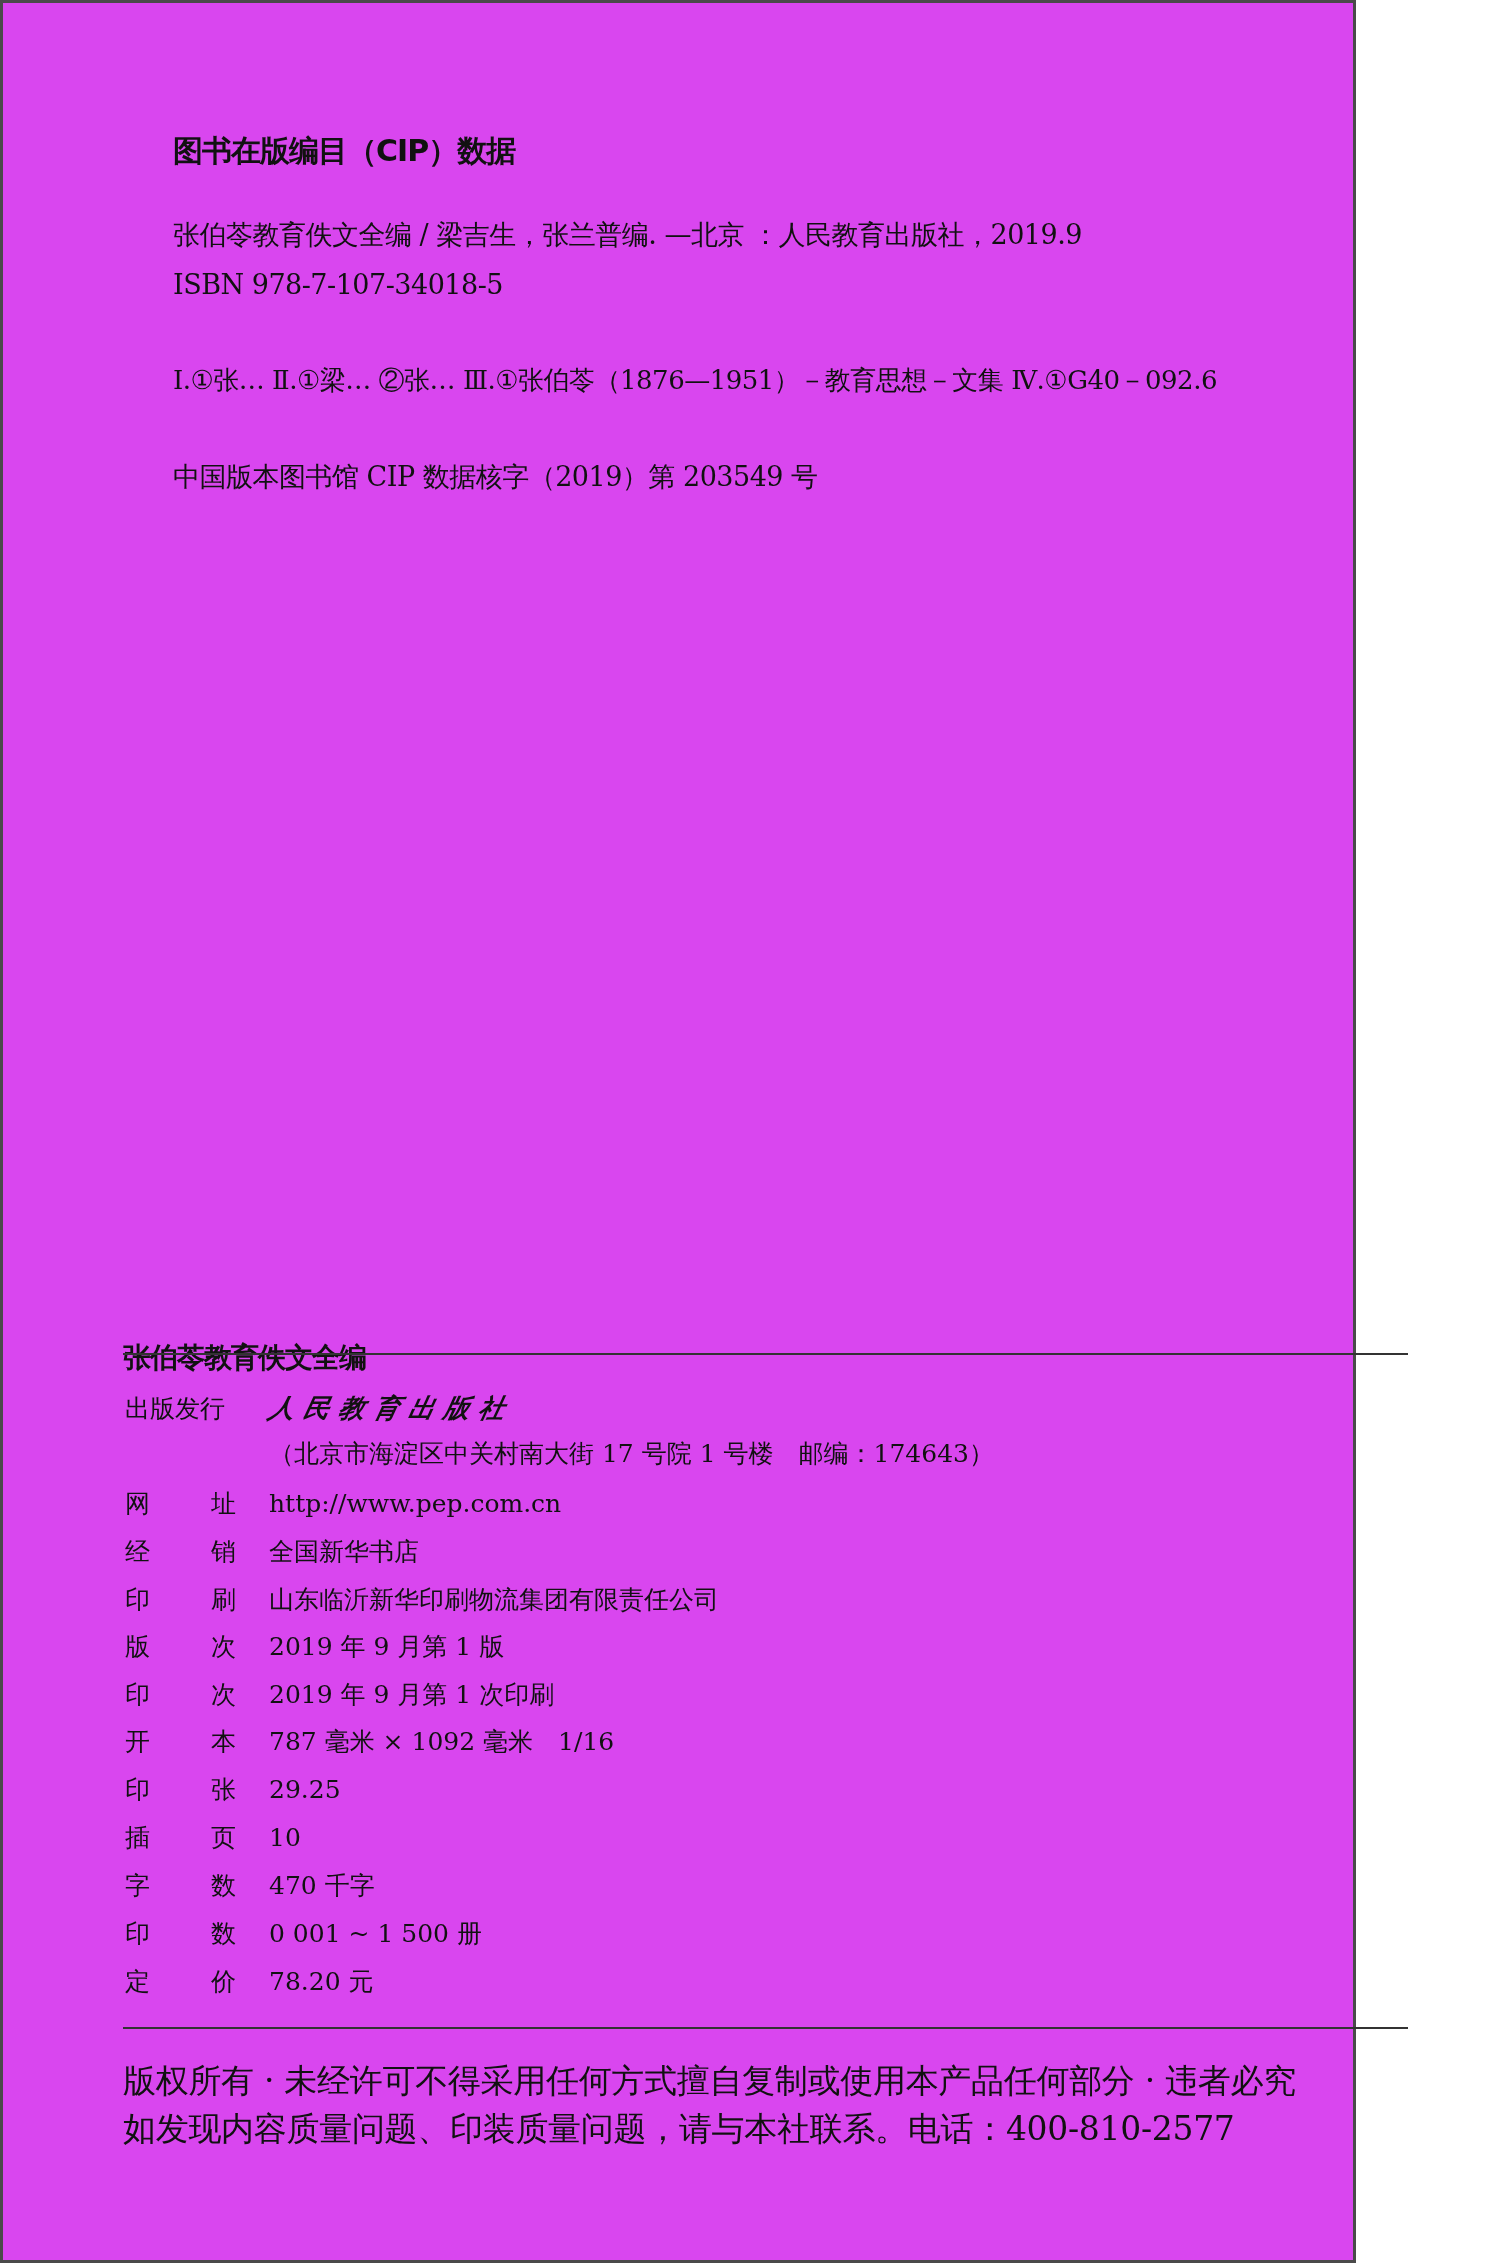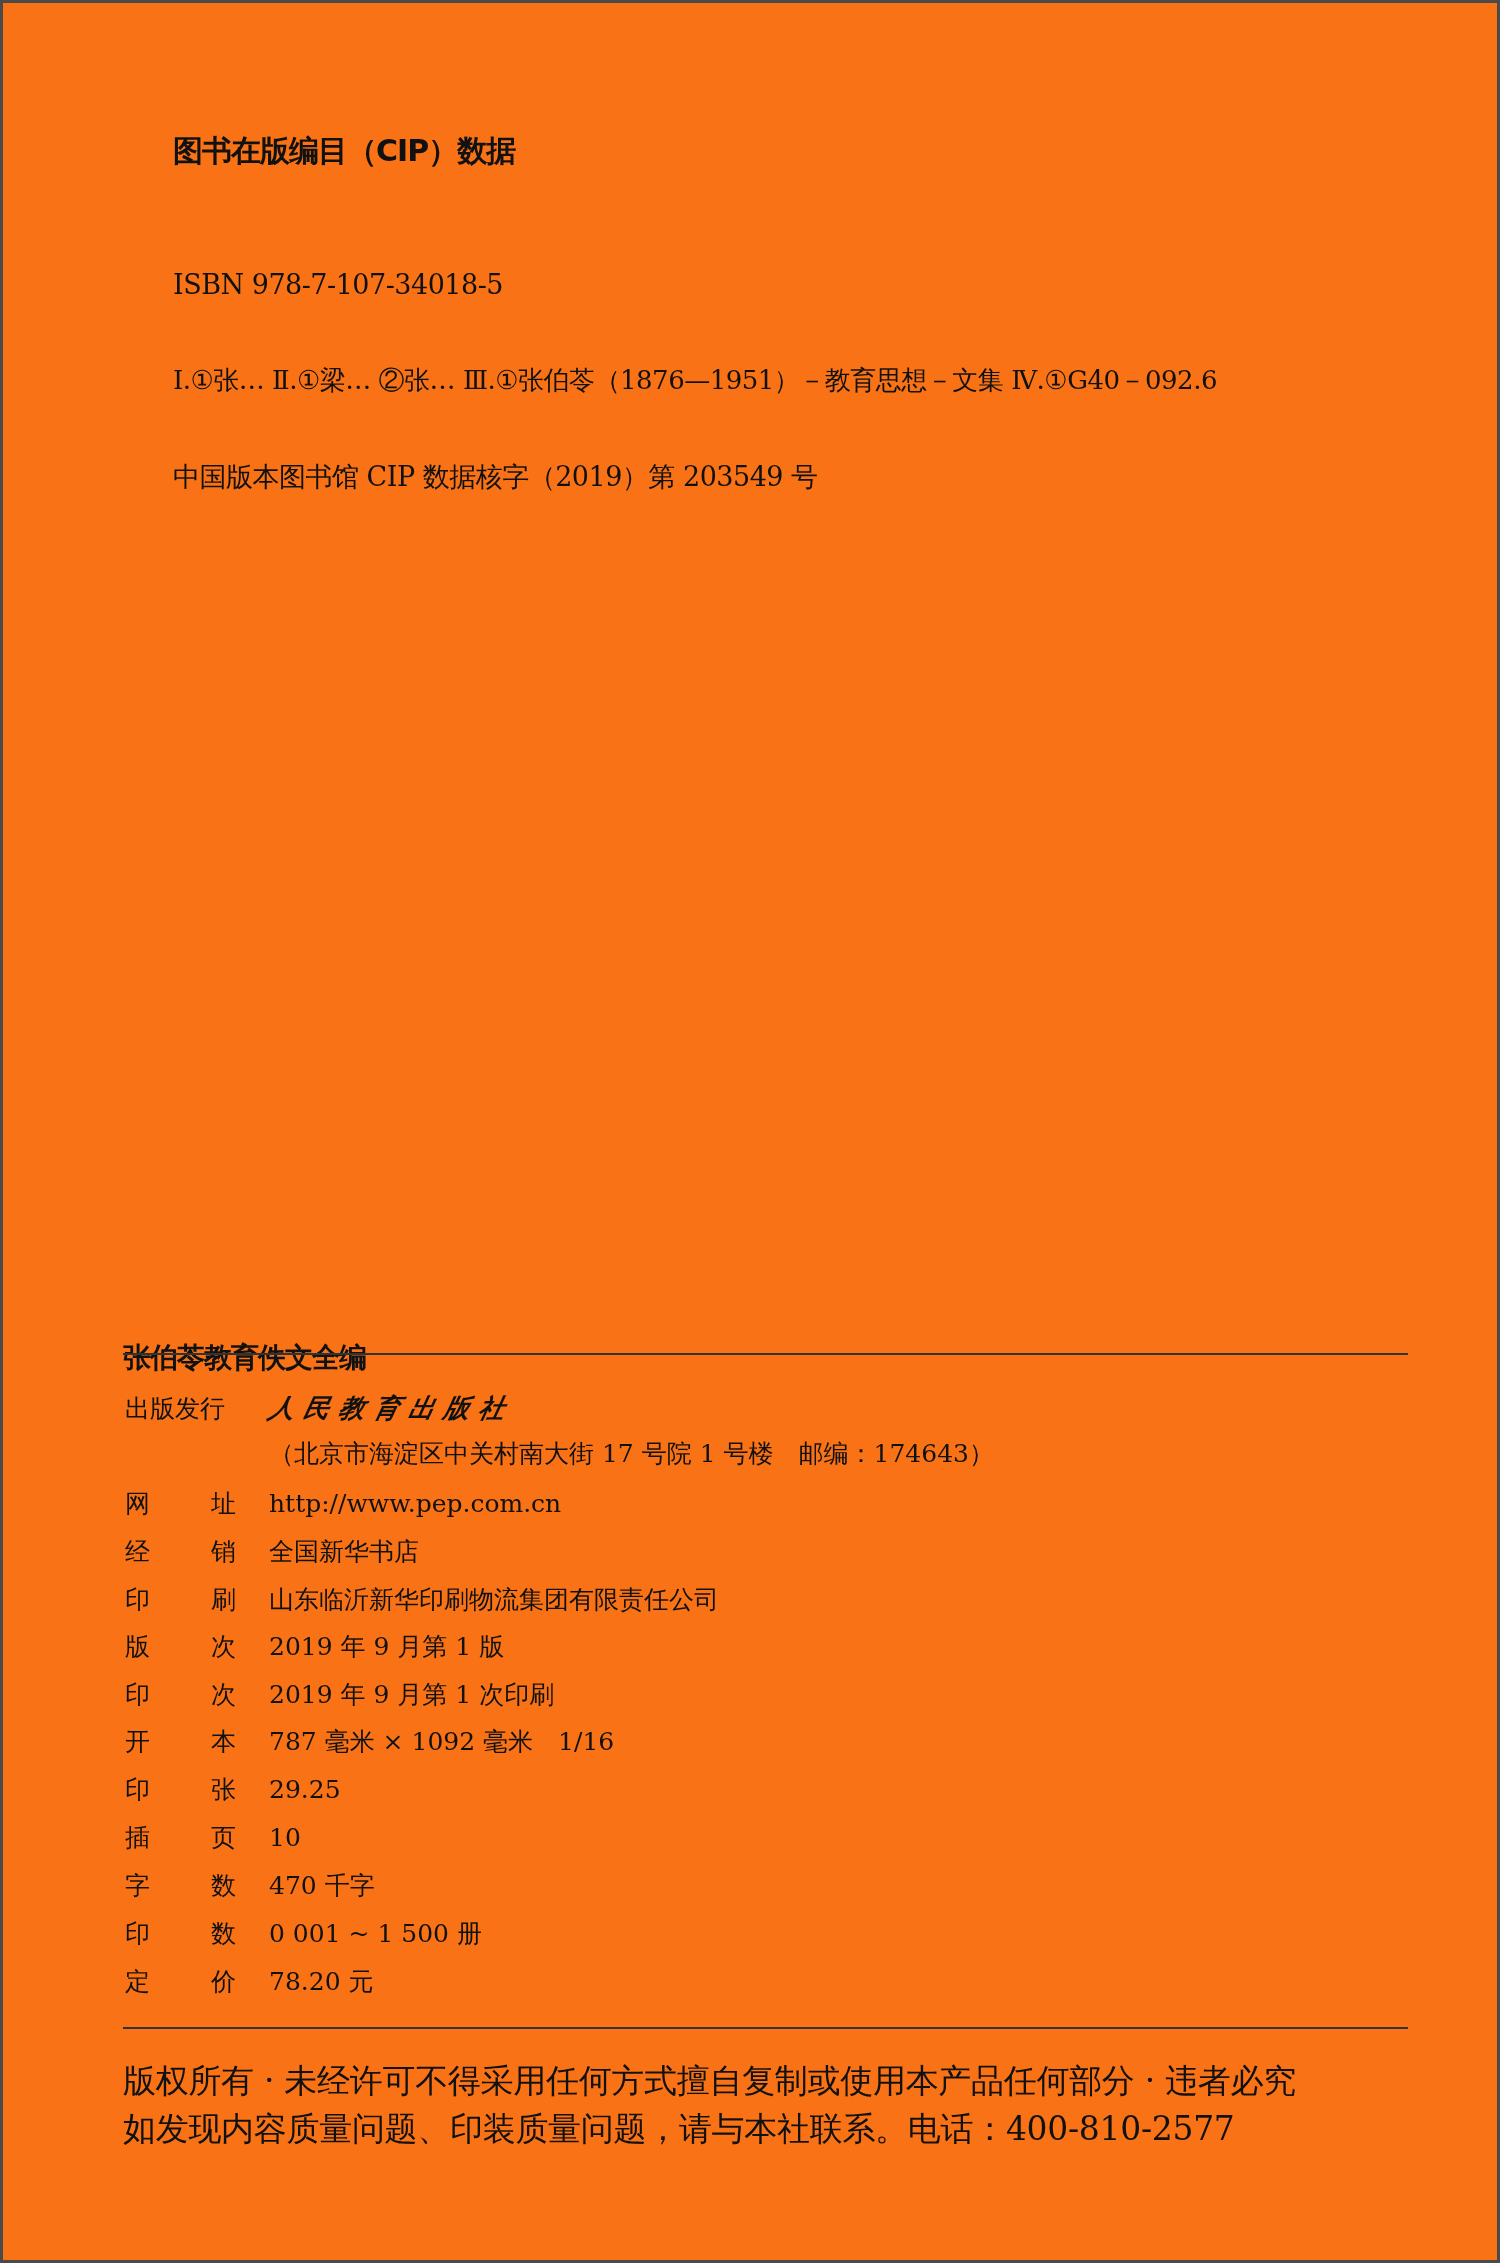--- a/index.html
+++ b/index.html
@@ -1,22 +1,22 @@
 <!DOCTYPE html>
 <html><head>
 <meta charset="utf-8">
 <style>
   html, body { margin: 0; padding: 0; background: #ffffff; }
   body { width: 1500px; height: 2263px; position: relative; overflow: hidden; }
   .page {
     position: absolute; left: 0; top: 0;
-    width: 1500px; height: 2263px;
+    width: 1356px; height: 2263px;
     box-sizing: border-box;
     border: 3px solid #4a4a4a;
-    background: #f97316;
+    background: #d946ef;
     color: #111111;
   }
   .abs { position: absolute; white-space: nowrap; }
   .sans { font-family: "DejaVu Sans", "Liberation Sans", sans-serif; }
   .serif { font-family: "DejaVu Serif", "Liberation Serif", serif; }
   .cip-title { left: 170px; top: 128px; font-size: 30px; font-weight: bold; letter-spacing: -1px; }
   .cip-line { left: 170px; font-size: 27px; letter-spacing: -0.5px; }
   .book-title { left: 120px; top: 1288px; font-size: 28px; font-weight: bold; letter-spacing: -1px; margin-top: 48px; }
   .rule { position: absolute; left: 120px; width: 1285px; height: 2px; background: #333333; }
   .row { position: absolute; left: 122px; height: 40px; font-size: 25px; display: flex; align-items: center; }
@@ -31,20 +31,21 @@
   }
   .footer-line { left: 120px; font-size: 33px; letter-spacing: -0.3px; }
 </style>
 </head>
 <body>
 
 <div class="page">
 
   <div class="abs sans cip-title">图书在版编目（CIP）数据</div>
 
+  <div class="abs serif cip-line" style="top:214px;">张伯苓教育佚文全编 / 梁吉生，张兰普编. —北京 ：人民教育出版社，2019.9</div>
   <div class="abs serif cip-line" style="top:266px;">ISBN 978-7-107-34018-5</div>
   <div class="abs serif cip-line" style="top:360px; font-size:26px;text-align:right;">Ⅰ.①张…  Ⅱ.①梁… ②张…  Ⅲ.①张伯苓（1876—1951）－教育思想－文集  Ⅳ.①G40－092.6</div>
   <div class="abs serif cip-line" style="top:456px;">中国版本图书馆 CIP 数据核字（2019）第 203549 号</div>
 
   <div class="abs sans book-title">张伯苓教育佚文全编</div>
 
   <div class="rule" style="top:1350px;"></div>
 
   <div class="row serif" style="top:1385px;">
     <span class="lblwide">出版发行</span>

